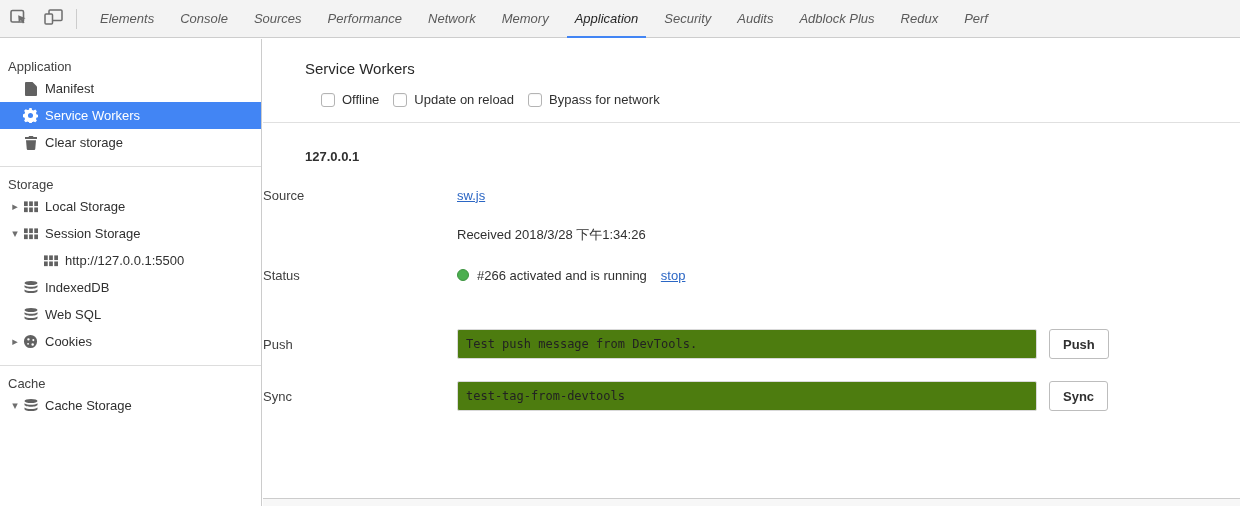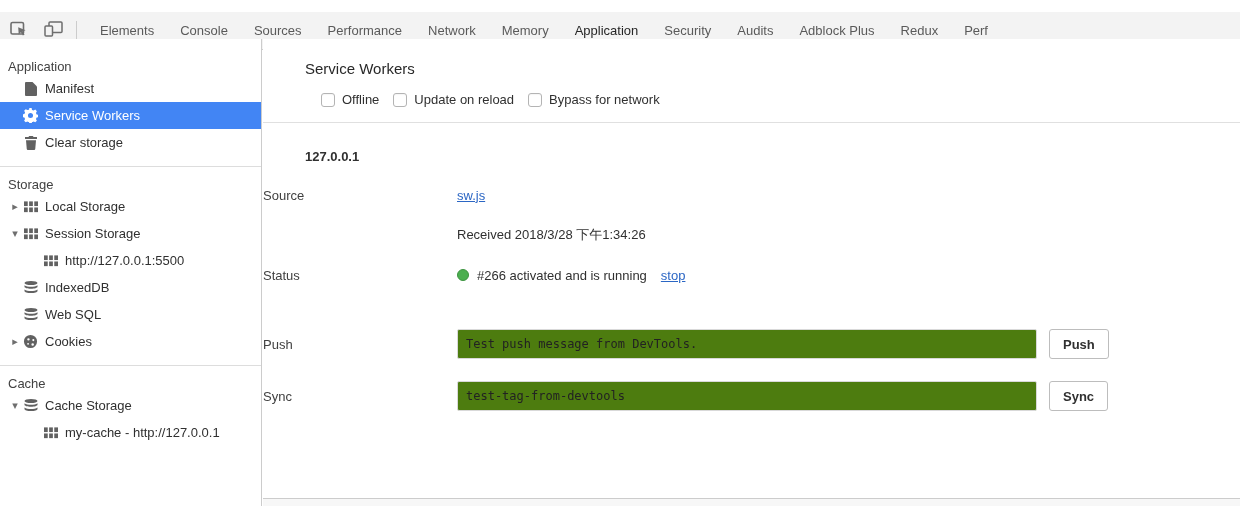--- a/index.html
+++ b/index.html
@@ -5,23 +5,23 @@
   * { box-sizing: border-box; }
   html,body { margin:0; padding:0; }
   body {
     width:1240px; height:506px; overflow:hidden; background:#fff;
     font-family:"Liberation Sans","DejaVu Sans",sans-serif; font-size:13px; color:#303030;
   }
   .app { position:relative; width:1240px; height:506px; }
 
   
   .toolbar {
-    position:absolute; top:12px; left:0; right:0; height:38px;
+    position:absolute; top:0; left:0; right:0; height:38px;
     background:#f3f3f3; border-bottom:1px solid #cdcdcd;
-    display:flex; align-items:center;
+    display:flex; align-items:center;font-style:italic;
   }
   .tool-btn { width:30px; height:38px; display:flex; align-items:center; justify-content:center; cursor:pointer; margin-left:4px; }
   .toolbar-sep { width:1px; height:20px; background:#ccc; margin:0 10px 0 8px; }
   .tab {
     position:relative; height:38px; line-height:38px; padding:0 13px;
     color:#5a5a5a; cursor:pointer; white-space:nowrap;
   }
   .tab.selected { color:#262626; }
   .tab.selected::after {
     content:""; position:absolute; left:5px; right:5px; bottom:0; height:2px; background:#4285f4;
@@ -265,36 +265,20 @@
               <g fill="#616161">
                 <ellipse cx="7" cy="2" rx="6.5" ry="2"></ellipse>
                 <path d="M.5 4.2c1.4 1 3.9 1.5 6.5 1.5s5.1-.5 6.5-1.5v1.6c0 1.1-2.9 2-6.5 2S.5 6.9.5 5.8z"></path>
                 <path d="M.5 8.4c1.4 1 3.9 1.5 6.5 1.5s5.1-.5 6.5-1.5V10c0 1.2-2.9 2.1-6.5 2.1S.5 11.2.5 10z"></path>
               </g>
             </svg>
         </span>
         <span class="row-label">Cache Storage</span>
       </div>
 
-      <div class="side-row indent1">
-        <span class="expander"></span>
-        <span class="row-icon">
-          <svg width="14" height="12" viewBox="0 0 15 12">
-              <g fill="#616161">
-                <rect x="0" y="0" width="4" height="5"></rect>
-                <rect x="5.5" y="0" width="4" height="5"></rect>
-                <rect x="11" y="0" width="4" height="5"></rect>
-                <rect x="0" y="6.5" width="4" height="5"></rect>
-                <rect x="5.5" y="6.5" width="4" height="5"></rect>
-                <rect x="11" y="6.5" width="4" height="5"></rect>
-              </g>
-            </svg>
-        </span>
-        <span class="row-label">my-cache - http://127.0.0.1</span>
-      </div>
     </div>
   </div>
 
   <div class="main">
     <div class="main-header">
       <div class="main-title">Service Workers</div>
       <div class="checkbox-row">
         <span class="cb-group">
           <span class="checkbox"></span>
           <span class="cb-label">Offline</span>

